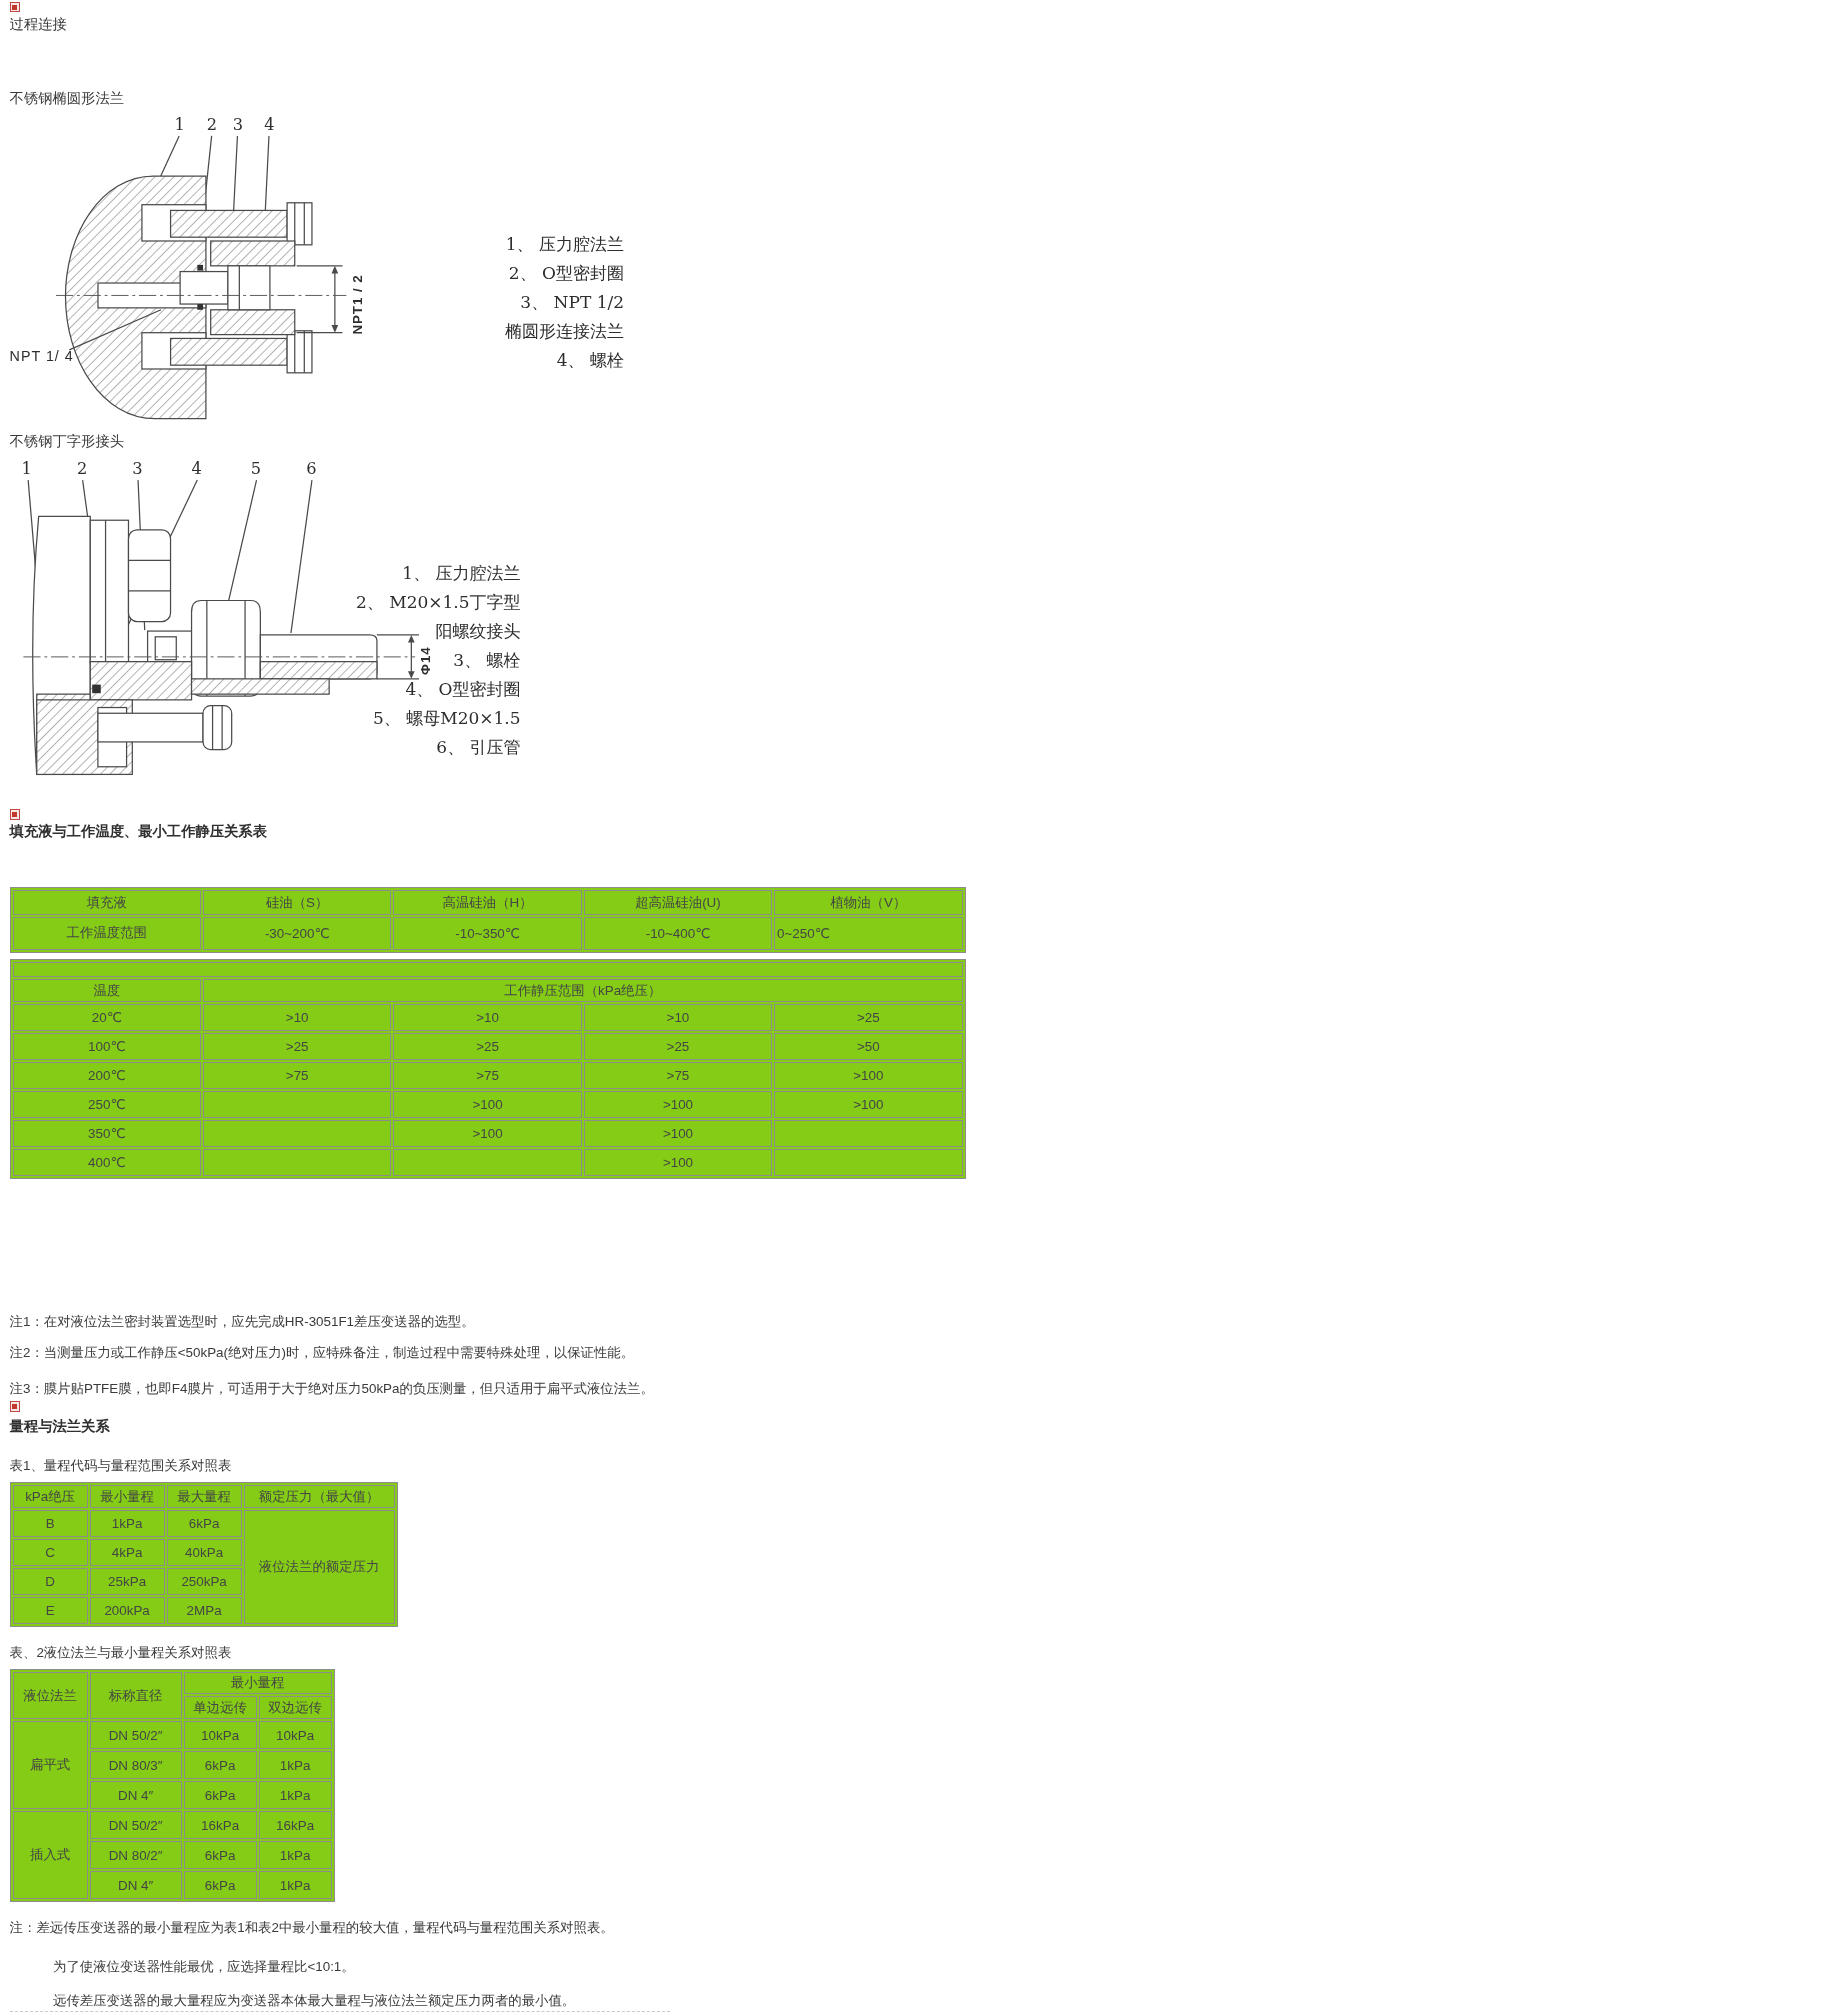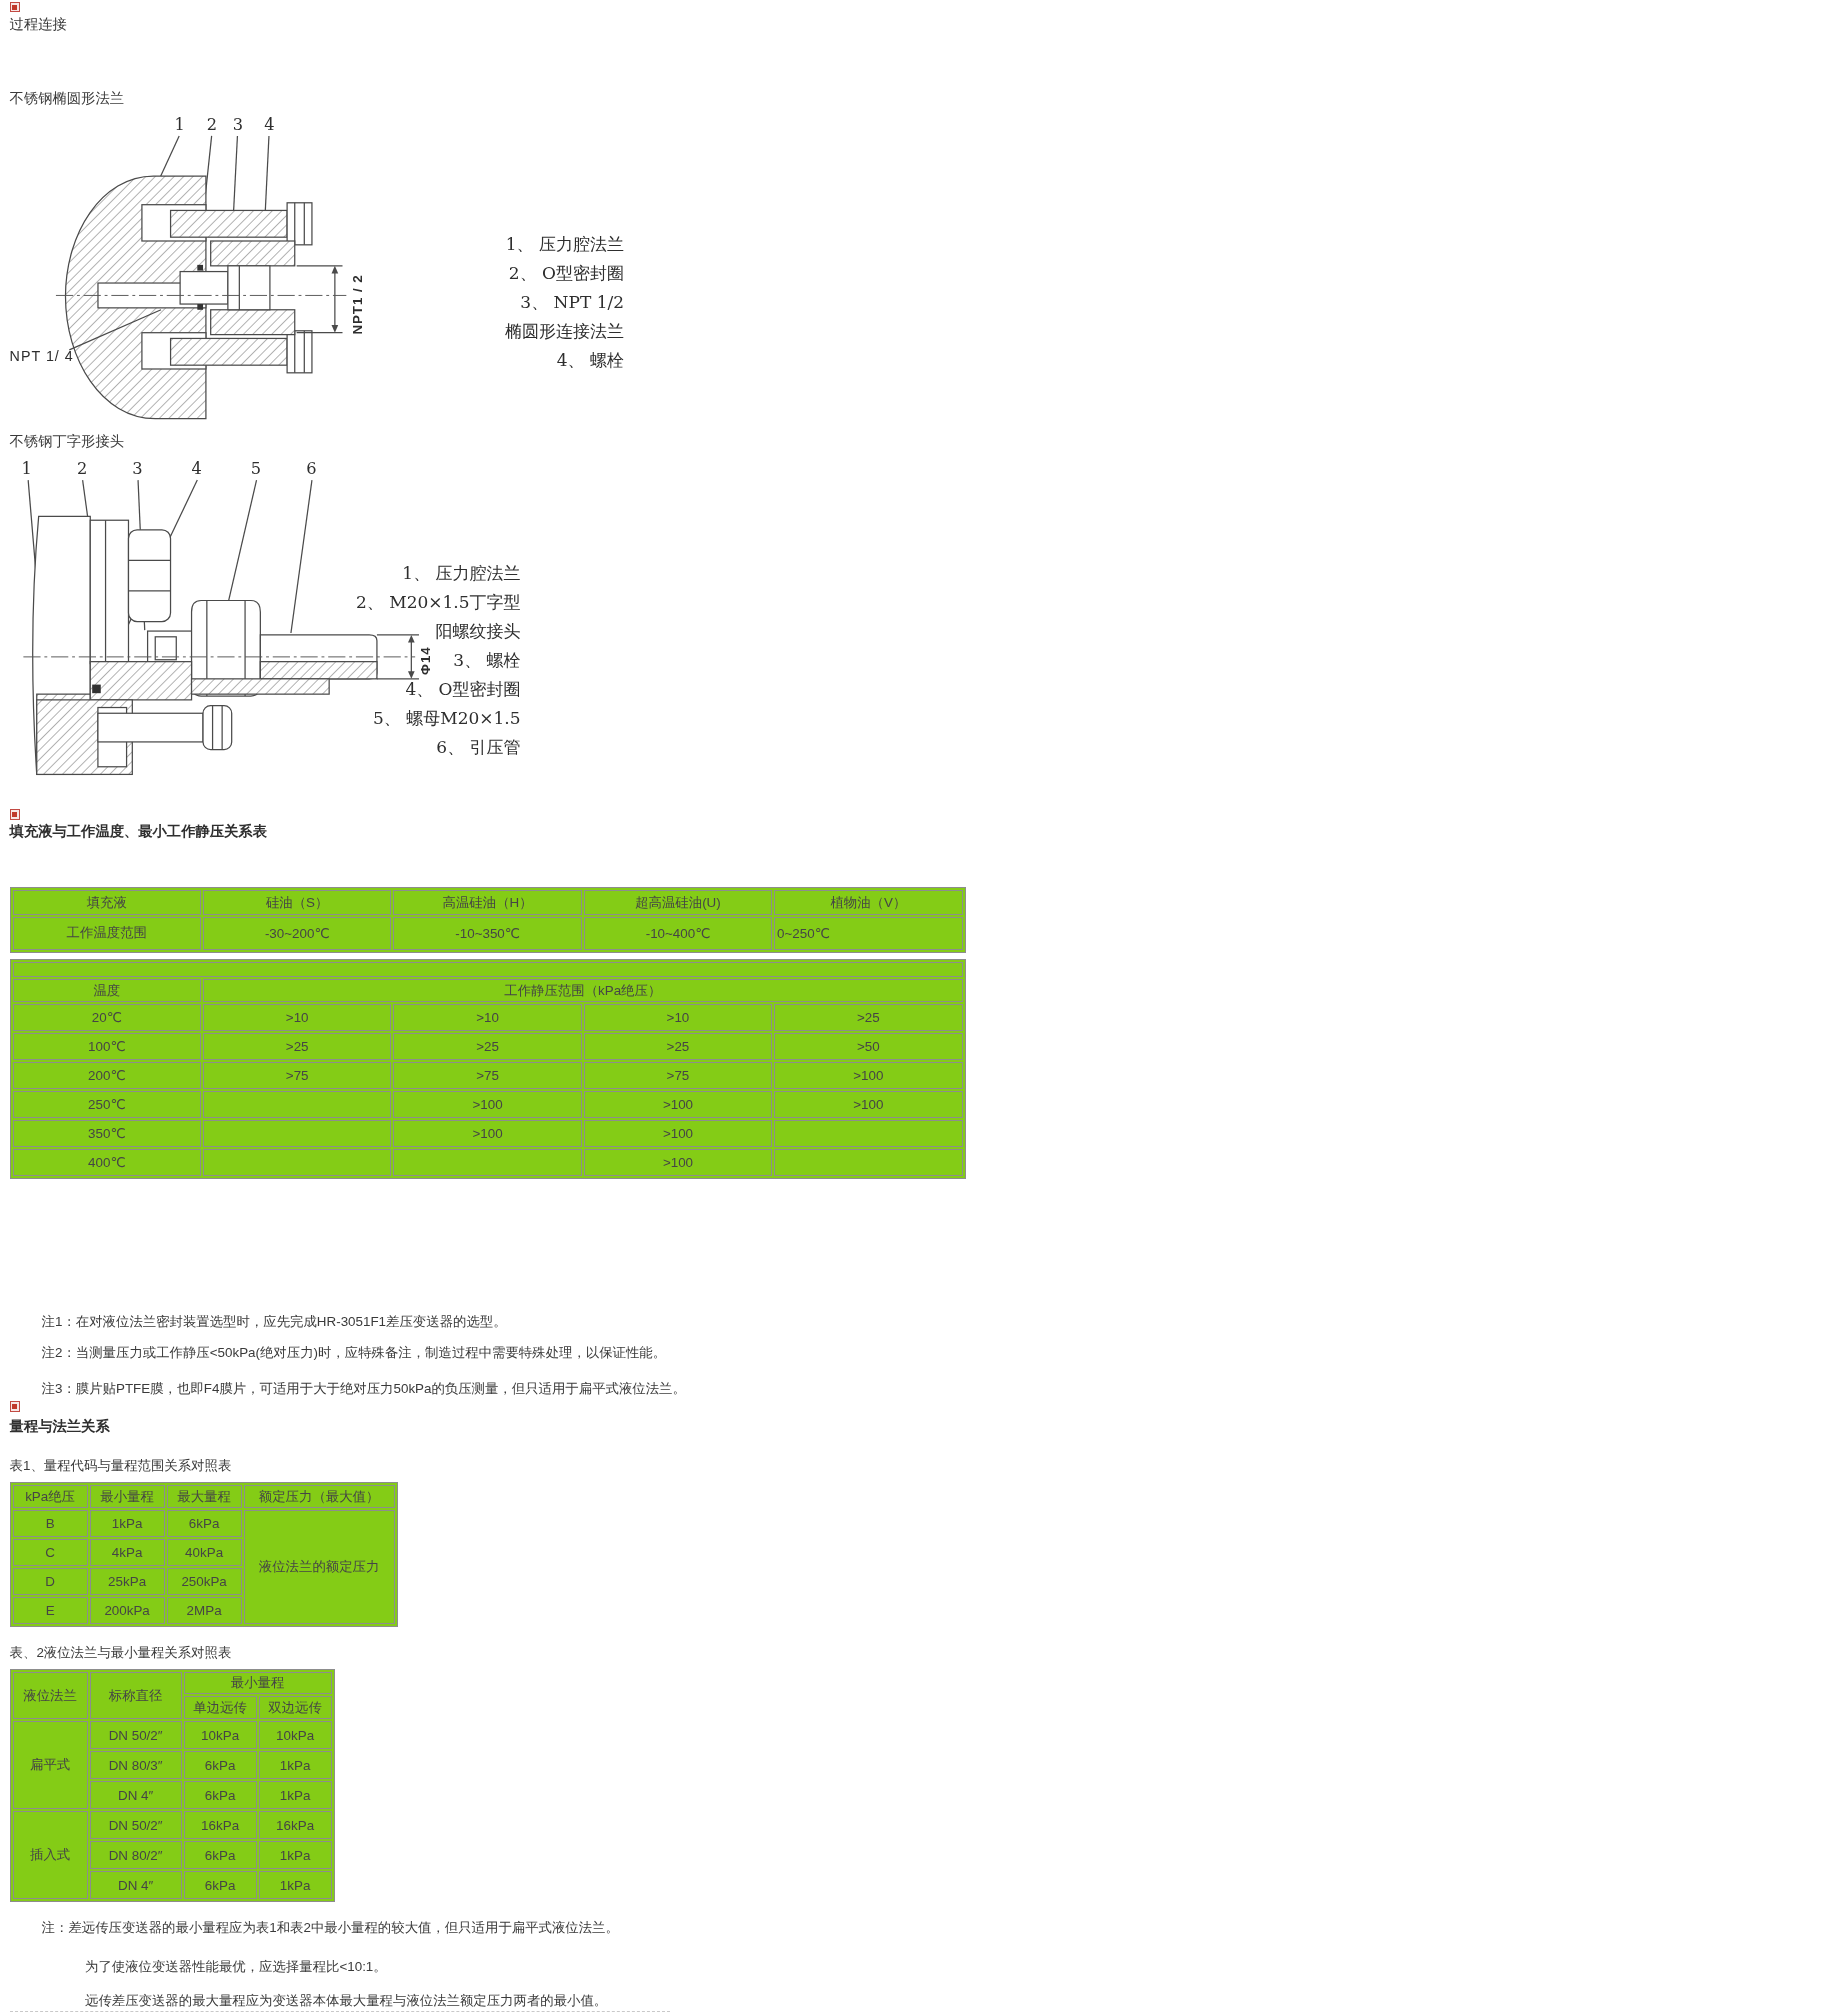--- a/index.html
+++ b/index.html
@@ -2,21 +2,21 @@
 <html><head>
 <meta charset="utf-8">
 <style>
   html,body{margin:0;padding:0;background:#fff;}
   body{font-family:"Liberation Sans","DejaVu Sans",sans-serif;color:#3a3a3a;}
   .page{position:relative;width:1835px;height:2015px;background:#fff;overflow:hidden;padding-left:12px;}
   .abs{position:absolute;}
   .h-plain{font-size:14.3px;color:#3a3a3a;}
   .h-bold{font-size:14.3px;font-weight:bold;color:#2f2f2f;}
   .caption{font-size:13.4px;color:#3a3a3a;}
-  .note{font-size:13.4px;color:#3a3a3a;white-space:nowrap;margin-left:32px;}
+  .note{font-size:13.4px;color:#3a3a3a;white-space:nowrap;}
   .bullet{width:10.5px;height:10.5px;border:1px solid #c24a43;background:#f7e7e6;box-sizing:border-box;}
   .bullet span{display:block;width:4.8px;height:4.8px;margin:1.9px;background:#c0392b;}
   
   table.sheet{border-collapse:separate;border-spacing:2.9px;border:1px solid #8d8d8d;background:#84cc16;table-layout:fixed;}
   table.sheet td,table.sheet th{border:1px solid #8d8d8d;font-size:13.4px;font-weight:normal;color:#454545;
     text-align:center;vertical-align:middle;padding:1px 2.9px;box-sizing:border-box;overflow:hidden;white-space:nowrap;}
   table.sheet sup{font-size:9.6px;}
   .ta-l{text-align:left !important;padding-left:1.9px !important;}
   
   .legend{font-family:"DejaVu Serif","Liberation Serif",serif;font-size:17px;color:#2e2e2e;line-height:29px;white-space:nowrap;text-align:right;}
@@ -364,20 +364,20 @@
       <td>1kPa</td>
     </tr>
     <tr style="height:28px">
       <td>DN 4″</td>
       <td>6kPa</td>
       <td>1kPa</td>
     </tr>
   </tbody>
     </table>
 
-  <div class="abs note" style="left:9.6px;top:1919px">注：差远传压变送器的最小量程应为表1和表2中最小量程的较大值，但只适用于扁平式液位法兰。</div>
+  <div class="abs note" style="left:9.6px;top:1919px">注：差远传压变送器的最小量程应为表1和表2中最小量程的较大值，量程代码与量程范围关系对照表。</div>
   <div class="abs note" style="left:53px;top:1958px">为了使液位变送器性能最优，应选择量程比&lt;10:1。</div>
   <div class="abs note" style="left:53px;top:1992px">远传差压变送器的最大量程应为变送器本体最大量程与液位法兰额定压力两者的最小值。</div>
 
   <div class="abs bottom-rule" style="left:9.6px;top:2011px;width:660px"></div>
 
 </div>
 
 
 </body></html>

